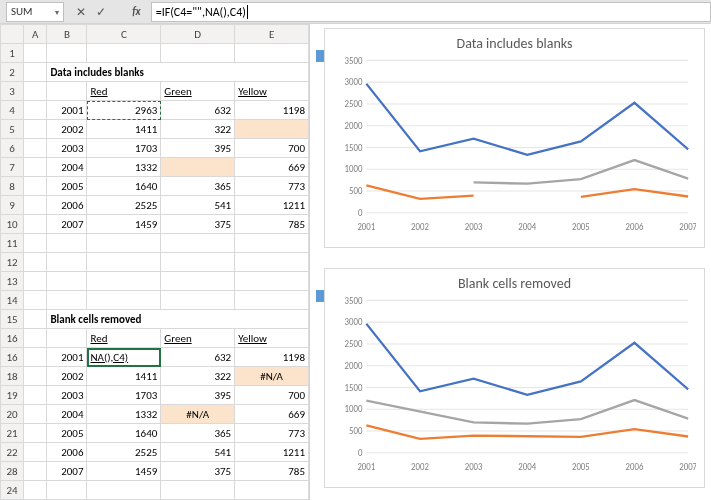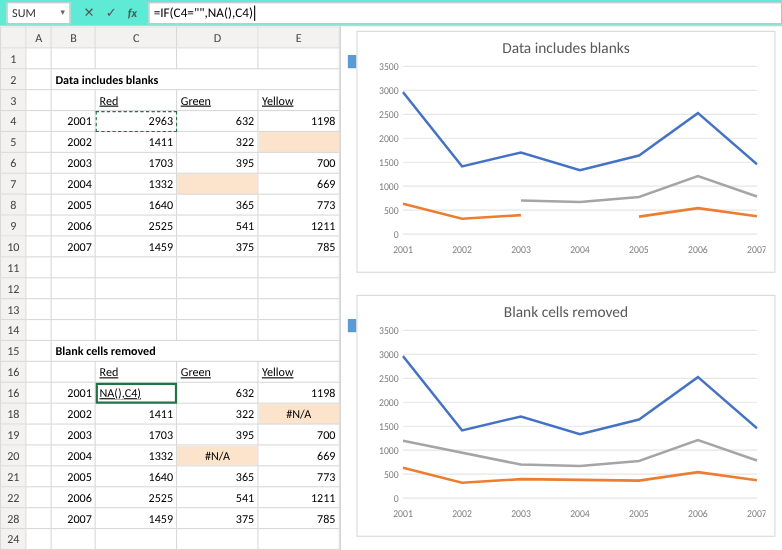--- a/index.html
+++ b/index.html
@@ -11,21 +11,21 @@
     color: #000;
     width: 711px;
     height: 500px;
     overflow: hidden;
   }
   .formula-bar {
     display: flex;
     align-items: center;
     height: 24px;
     border-bottom: 1px solid #d4d4d4;
-    background: #5eead4;
+    background: #e5e5e5;
   }
   .name-box {
     width: 58px;
     height: 20px;
     margin: 2px 2px 2px 6px;
     background: #fff;
     border: 1px solid #c0c0c0;
     display: flex;
     align-items: center;
     padding: 0 4px;
@@ -35,21 +35,21 @@
   }
   .name-box .dd { font-size: 8px; color: #666; }
   .fb-icons {
     display: flex;
     gap: 10px;
     padding: 0 10px;
     color: #555;
     align-items: center;
   }
   .fb-icons span { font-size: 12px; }
-  .fb-icons .fx { font-style: italic; font-weight: bold; font-size: 11px; }
+  .fb-icons .fx { font-style: italic; font-weight: bold; font-size: 11px; margin-left: 16px; }
   .formula-input {
     flex: 1;
     height: 20px;
     background: #fff;
     border: 1px solid #c0c0c0;
     padding: 0 4px;
     font-size: 12px;
     display: flex;
     align-items: center;
   }

